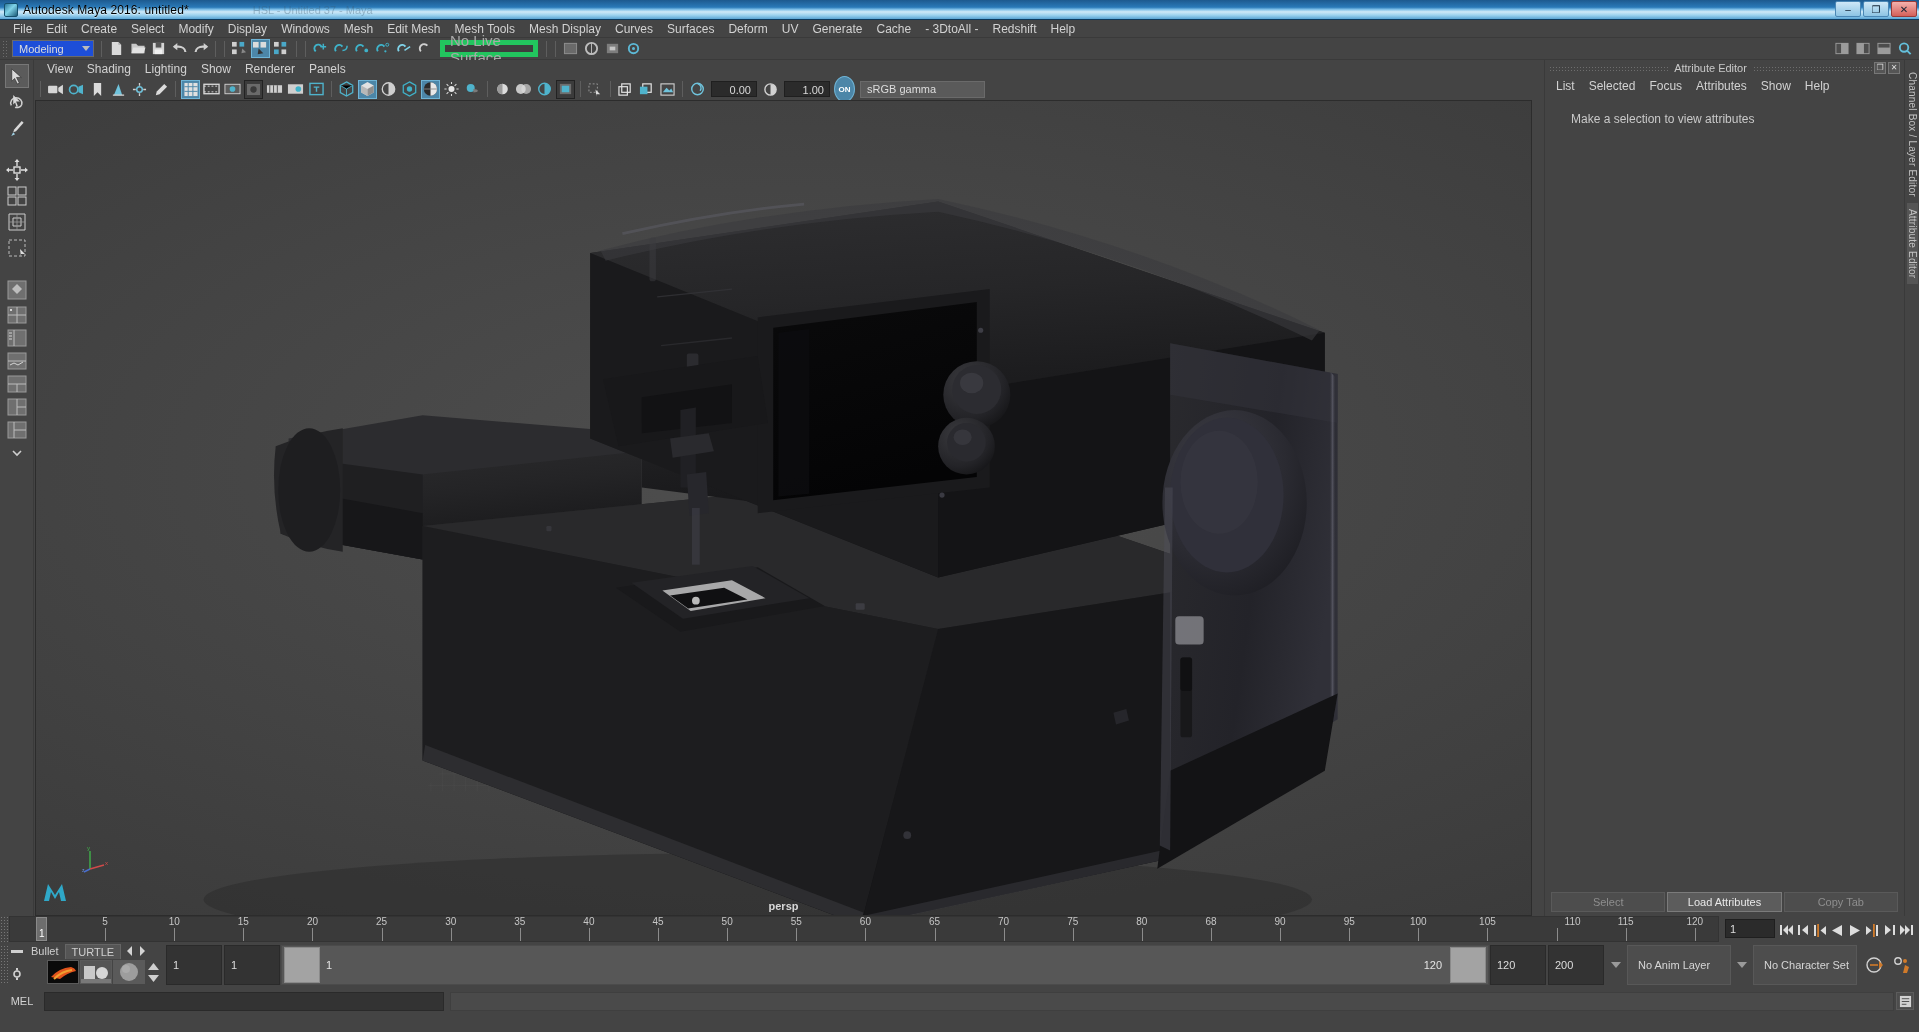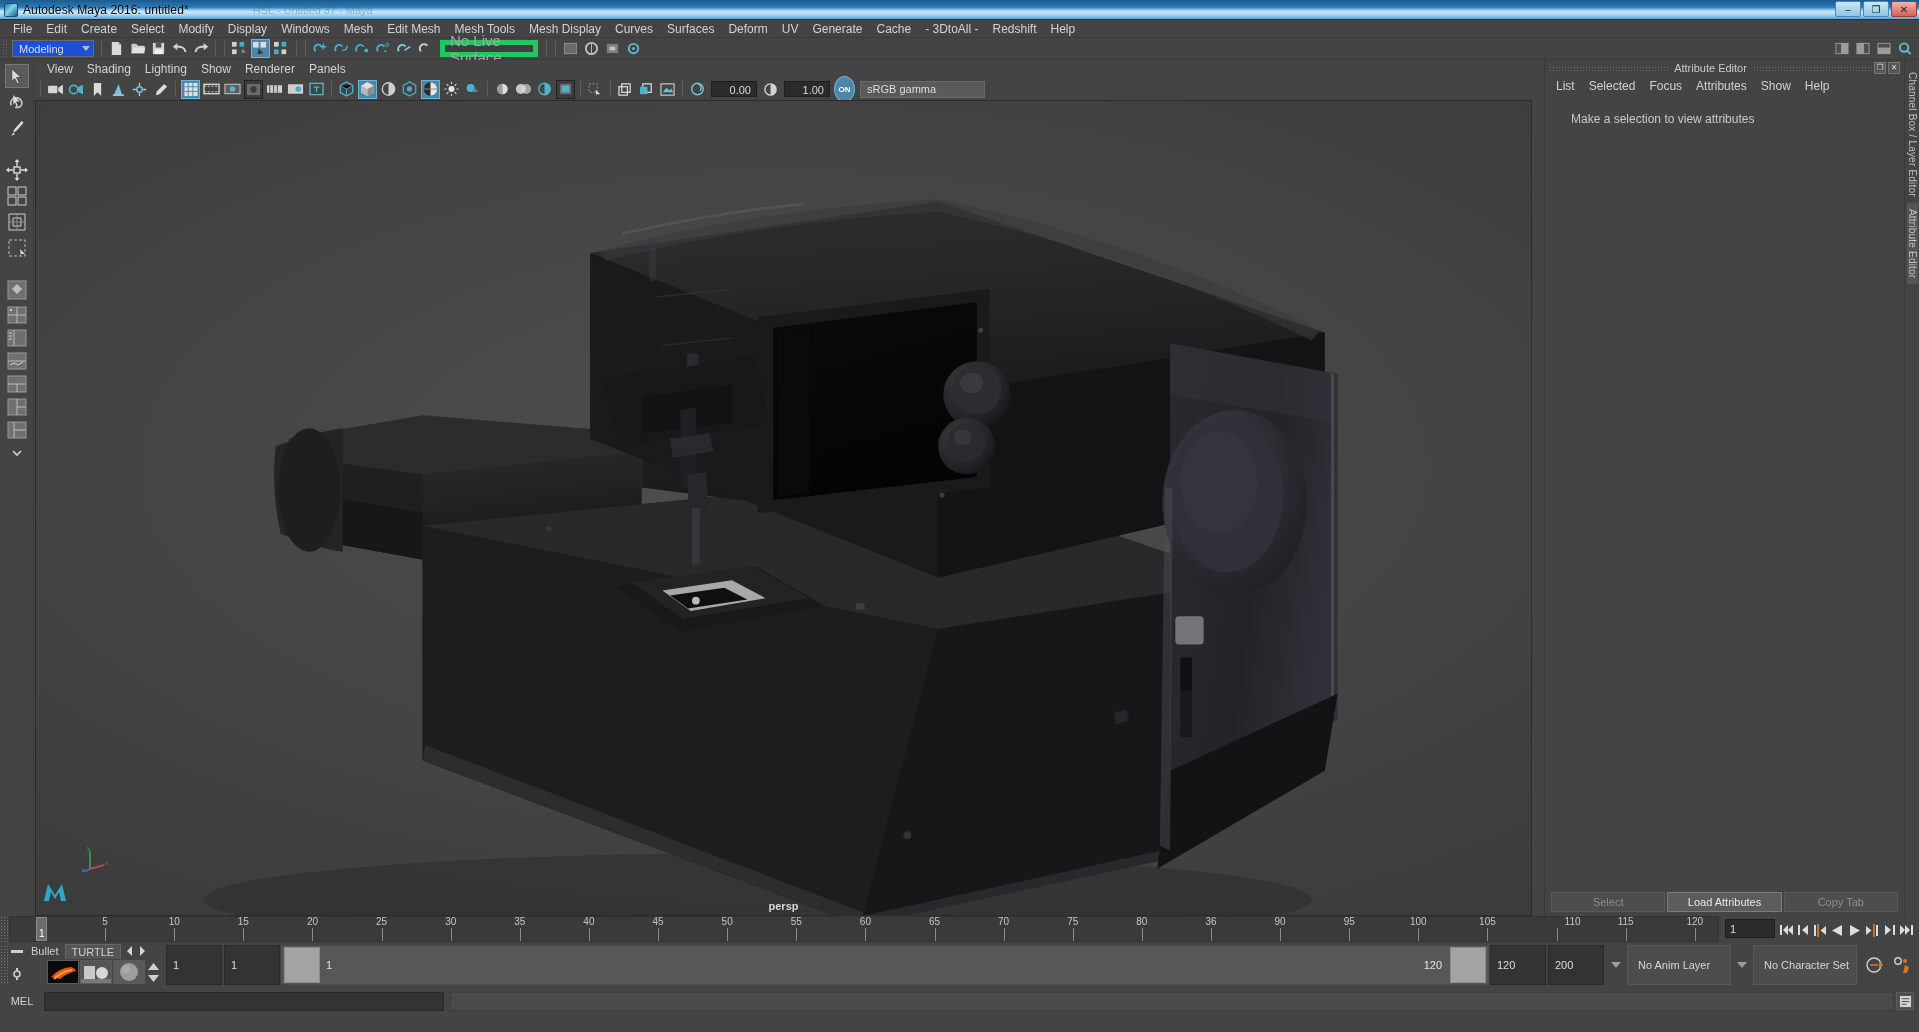--- a/index.html
+++ b/index.html
@@ -861,21 +861,21 @@
       <div class="ticklabel" style="left: 855.397px;">60</div>
       <div class="tick" style="left: 924.514px;"></div>
       <div class="ticklabel" style="left: 924.514px;">65</div>
       <div class="tick" style="left: 993.63px;"></div>
       <div class="ticklabel" style="left: 993.63px;">70</div>
       <div class="tick" style="left: 1062.75px;"></div>
       <div class="ticklabel" style="left: 1062.75px;">75</div>
       <div class="tick" style="left: 1131.86px;"></div>
       <div class="ticklabel" style="left: 1131.86px;">80</div>
       <div class="tick" style="left: 1200.98px;"></div>
-      <div class="ticklabel" style="left: 1200.98px;">36</div>
+      <div class="ticklabel" style="left: 1200.98px;">68</div>
       <div class="tick" style="left: 1270.1px;"></div>
       <div class="ticklabel" style="left: 1270.1px;">90</div>
       <div class="tick" style="left: 1339.21px;"></div>
       <div class="ticklabel" style="left: 1339.21px;">95</div>
       <div class="tick" style="left: 1408.33px;"></div>
       <div class="ticklabel" style="left: 1408.33px;">100</div>
       <div class="tick" style="left: 1477.45px;"></div>
       <div class="ticklabel" style="left: 1477.45px;">105</div>
       <div class="tick" style="left: 1546.56px;"></div>
       <div class="ticklabel" style="left: 1546.56px; margin-left: 16px;">110</div>

